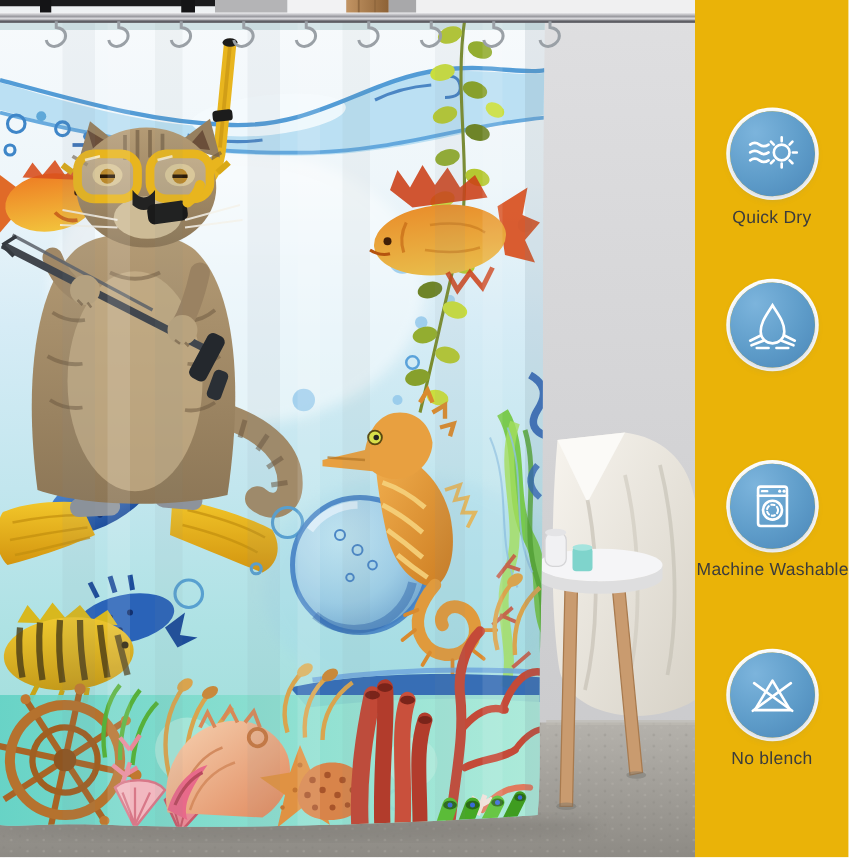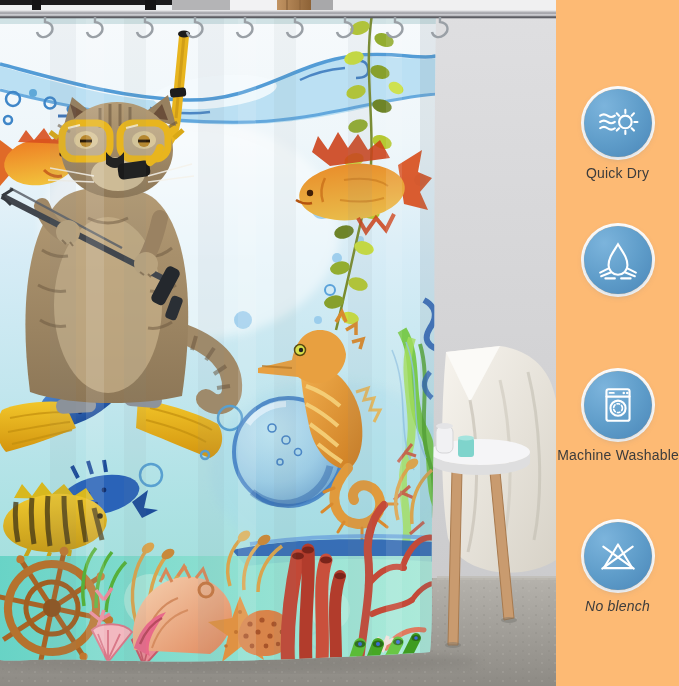--- a/index.html
+++ b/index.html
@@ -1,26 +1,26 @@
 <!DOCTYPE html>
 <html><head>
 <meta charset="utf-8">
 <style>
   html,body{margin:0;padding:0;background:#fff;}
   .stage{position:relative;width:679px;height:686px;background:#ffffff;overflow:hidden;
          font-family:"Liberation Sans",sans-serif;}
   .photo{position:absolute;left:0;top:0;width:556px;height:686px;}
-  .badge-col{position:absolute;left:556px;top:0;width:123px;height:686px;background:#fdba74;}
+  .badge-col{position:absolute;left:556px;top:0;width:123px;height:686px;background:#eab308;}
   .badge{position:absolute;left:0;width:123px;text-align:center;}
   .badge-circle{position:relative;margin:0 auto;width:68px;height:68px;border-radius:50%;
     background:radial-gradient(circle at 30% 25%, #7cb4dc 0%, #5e9cc9 55%, #4a86b8 100%);
     box-shadow:0 2px 6px rgba(110,130,150,.35), 0 0 0 3px #ffffff;
     display:flex;align-items:center;justify-content:center;}
   .badge-label{margin-top:8px;font-size:14px;color:#3c3c3c;letter-spacing:.2px;}
-  .badge.b1{top:89px;}  .badge.b2{top:226px;}  .badge.b3{top:371px;text-align:right;}  .badge.b4{top:522px;font-style:italic;}
+  .badge.b1{top:89px;}  .badge.b2{top:226px;}  .badge.b3{top:371px;text-align:right;}  .badge.b4{top:522px;}
   .badge-icon svg{display:block;}
 </style>
 </head>
 <body>
 
 <div class="stage">
 
   <svg class="photo" viewBox="0 0 556 686" role="img" aria-label="Shower curtain printed with a watercolor underwater scene: a tabby cat wearing yellow diving goggles, snorkel and flippers holding a speargun, with goldfish, a seahorse, blue fish, seaweed, bubbles and a coral reef; hung on a chrome rod beside a white side table and towel">
     <defs>
       <linearGradient id="gBg" x1="0" y1="0" x2="0" y2="1">

